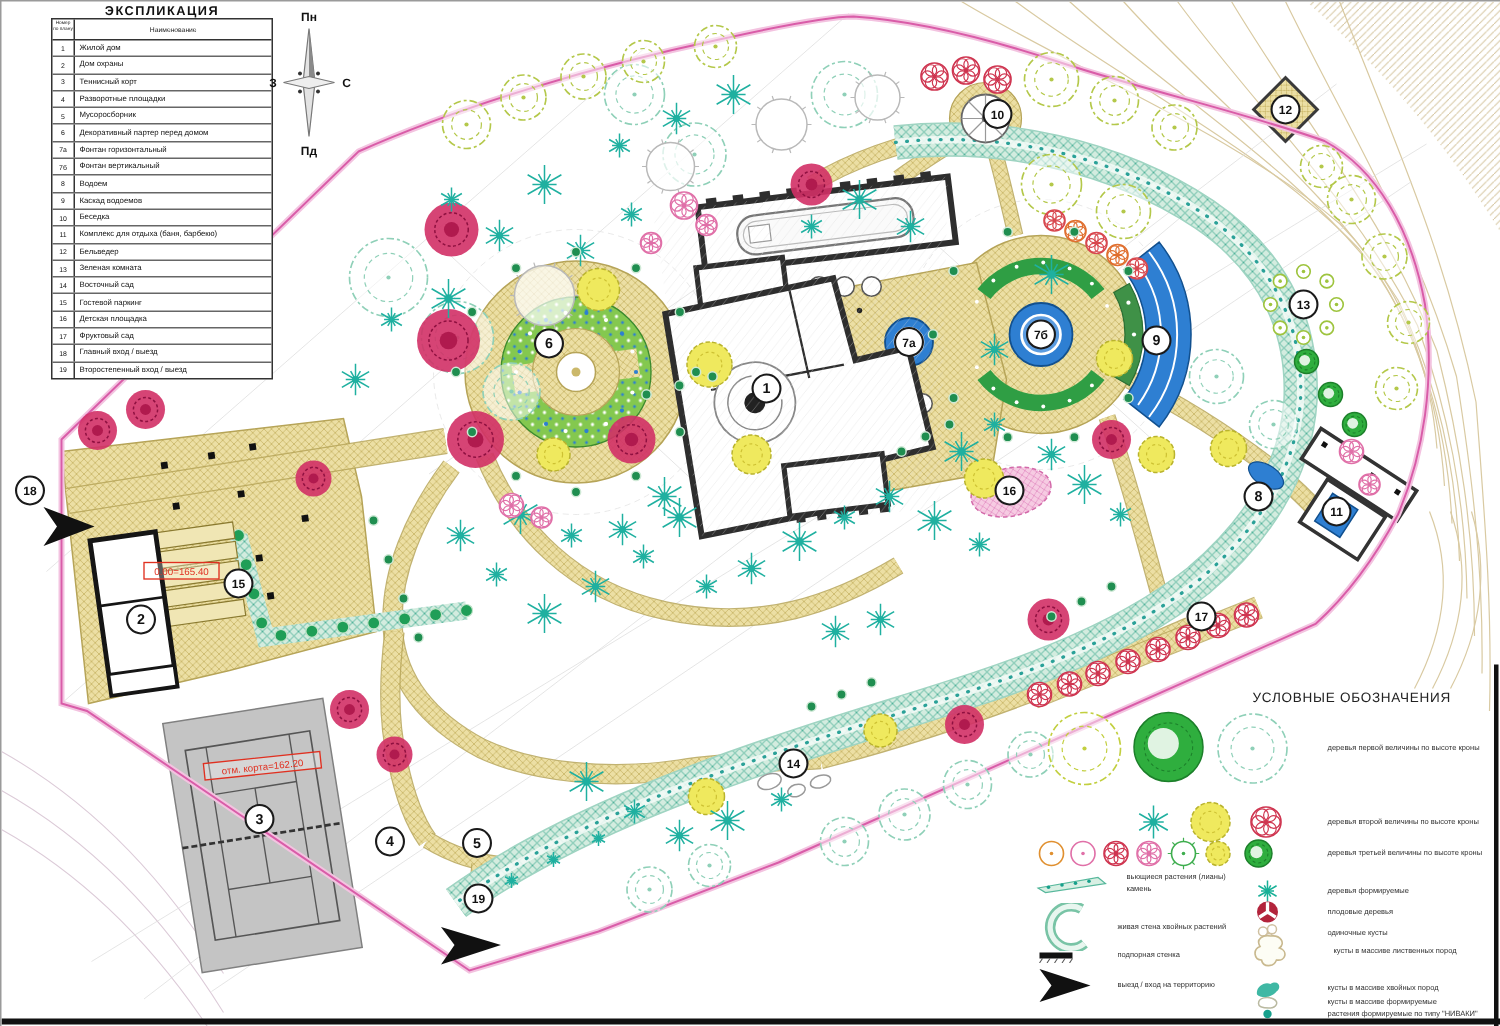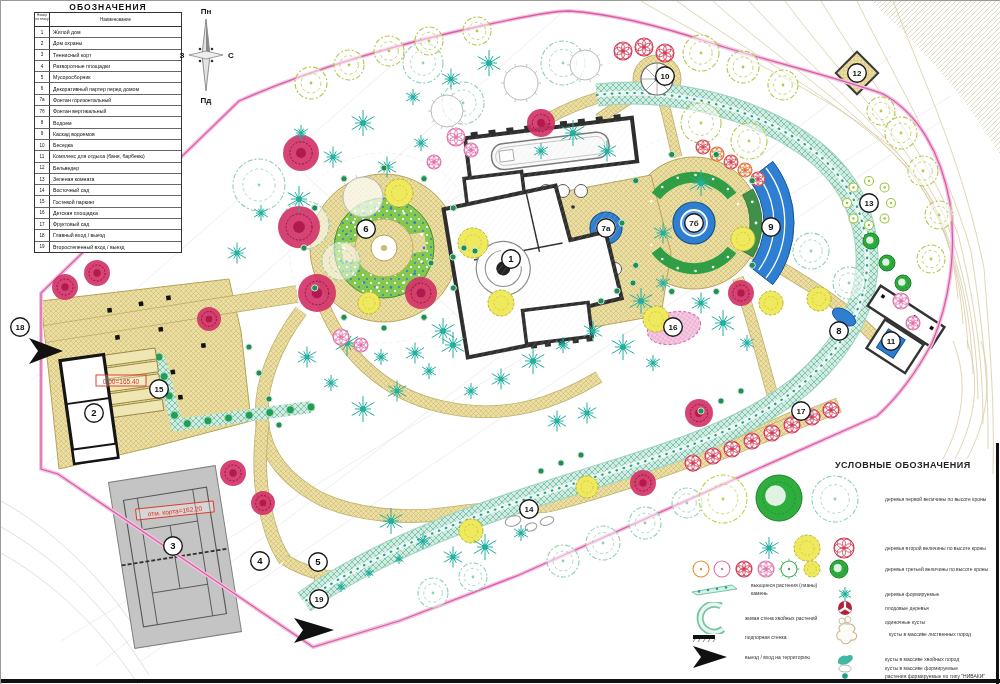--- a/index.html
+++ b/index.html
@@ -14,21 +14,21 @@
   #extable .hdr{display:flex;border-bottom:1px solid #333;height:13px;}
   #extable .hdr .c1{width:14px;border-right:1px solid #333;font-size:3.2px;line-height:1.1;
                     text-align:center;padding-top:1px;color:#222;}
   #extable .hdr .c2{flex:1;font-size:4.5px;text-align:center;padding-top:4px;color:#222;}
   #extable .row{display:flex;border-bottom:0.5px solid #666;height:10.3px;align-items:center;}
   #extable .row:last-child{border-bottom:none;}
   #extable .row .n{width:14px;border-right:1px solid #333;font-size:4.6px;text-align:center;color:#111;align-self:stretch;display:flex;align-items:center;justify-content:center;}
   #extable .row .nm{flex:1;font-size:5.2px;color:#111;padding-left:3px;white-space:nowrap;overflow:hidden;}
   
   #legend{position:absolute;left:688px;top:455px;width:312px;height:229px;z-index:5;}
-  #legend .ttl{position:absolute;left:146px;top:4px;font-size:9px;font-weight:bold;color:#222;letter-spacing:0.5px;white-space:nowrap;}
+  #legend .ttl{position:absolute;left:146px;top:4px;font-size:9px;font-weight:normal;color:#222;letter-spacing:0.5px;white-space:nowrap;}
   .lgrow{position:absolute;display:flex;align-items:center;}
   .lglabel{font-size:5px;color:#333;white-space:nowrap;}
   .lglabel2{font-size:5px;color:#333;line-height:1.5;}
   #frame-b{position:absolute;left:0;top:678px;width:1000px;height:4px;background:#111;z-index:9;}
   #frame-r{position:absolute;left:995px;top:442px;width:3px;height:242px;background:#111;z-index:9;}
 </style>
 </head>
 <body>
 
 <div id="sheet">
@@ -1460,21 +1460,21 @@
           </g>
           <g>
             <circle cx="318" cy="598" r="9.3" fill="#fff" stroke="#1a1a1a" stroke-width="1.4"></circle>
             <text x="318" y="601.2" text-anchor="middle" font-size="8" font-weight="600" fill="#111">19</text>
           </g>
         </g>
       </g>
   </svg>
 
   <div id="explication">
-    <div class="ttl">ОБОЗНАЧЕНИЯ</div>
+    <div class="ttl">ЭКСПЛИКАЦИЯ</div>
     <div id="extable">
       <div class="hdr">
         <div class="c1">Номер по плану</div>
         <div class="c2">Наименование</div>
       </div>
       <div id="exrows">
           <div class="row">
             <div class="n">1</div>
             <div class="nm">Жилой дом</div>
           </div>

